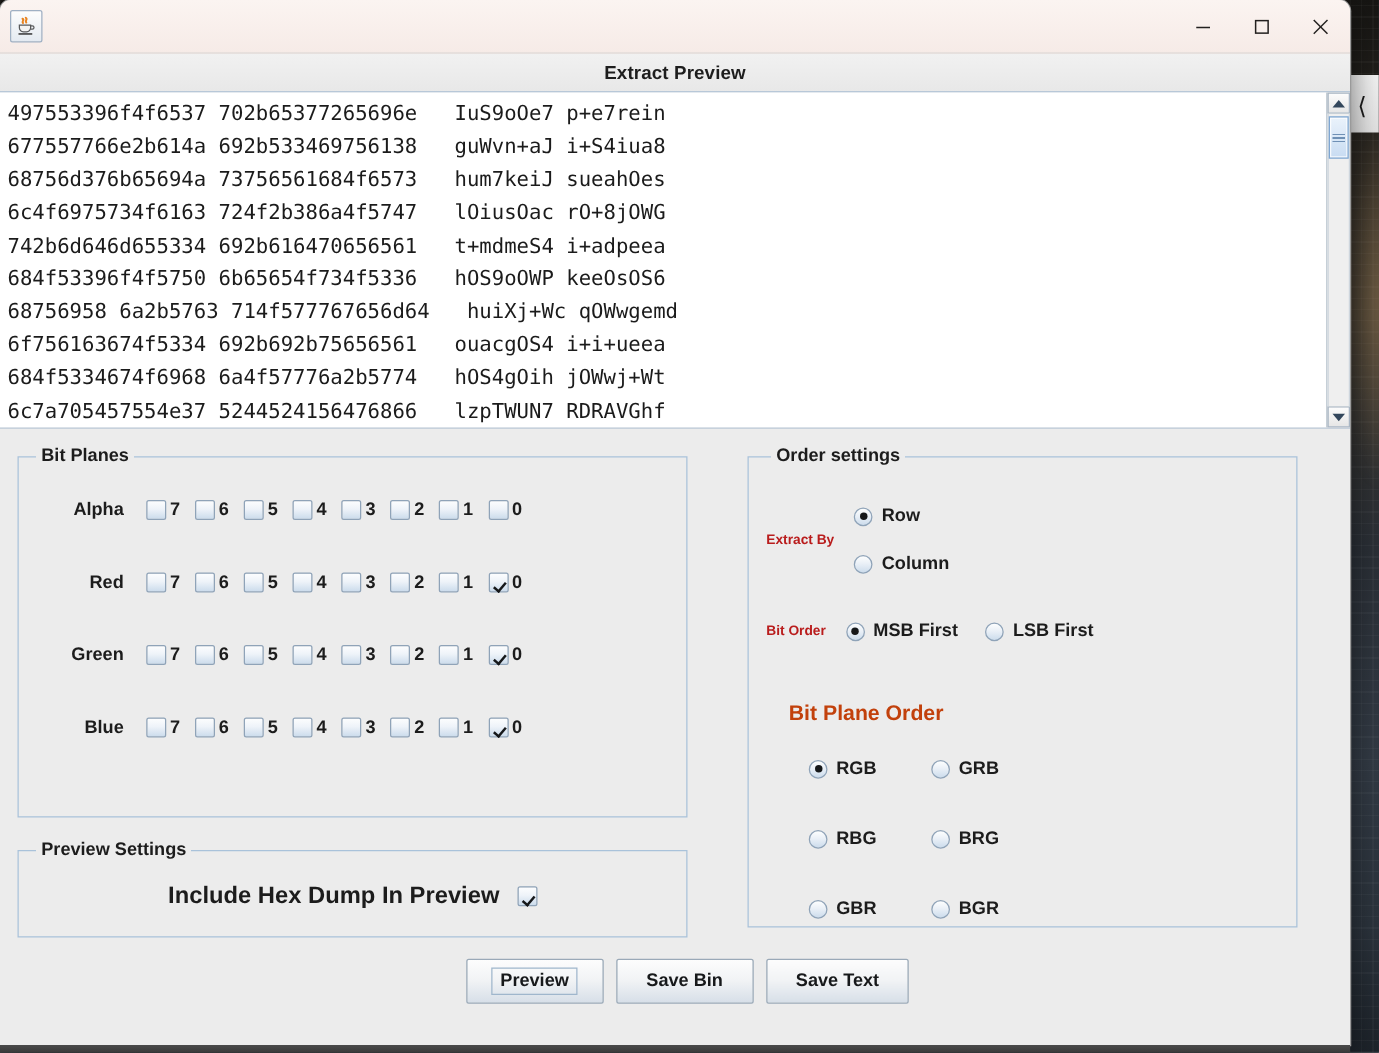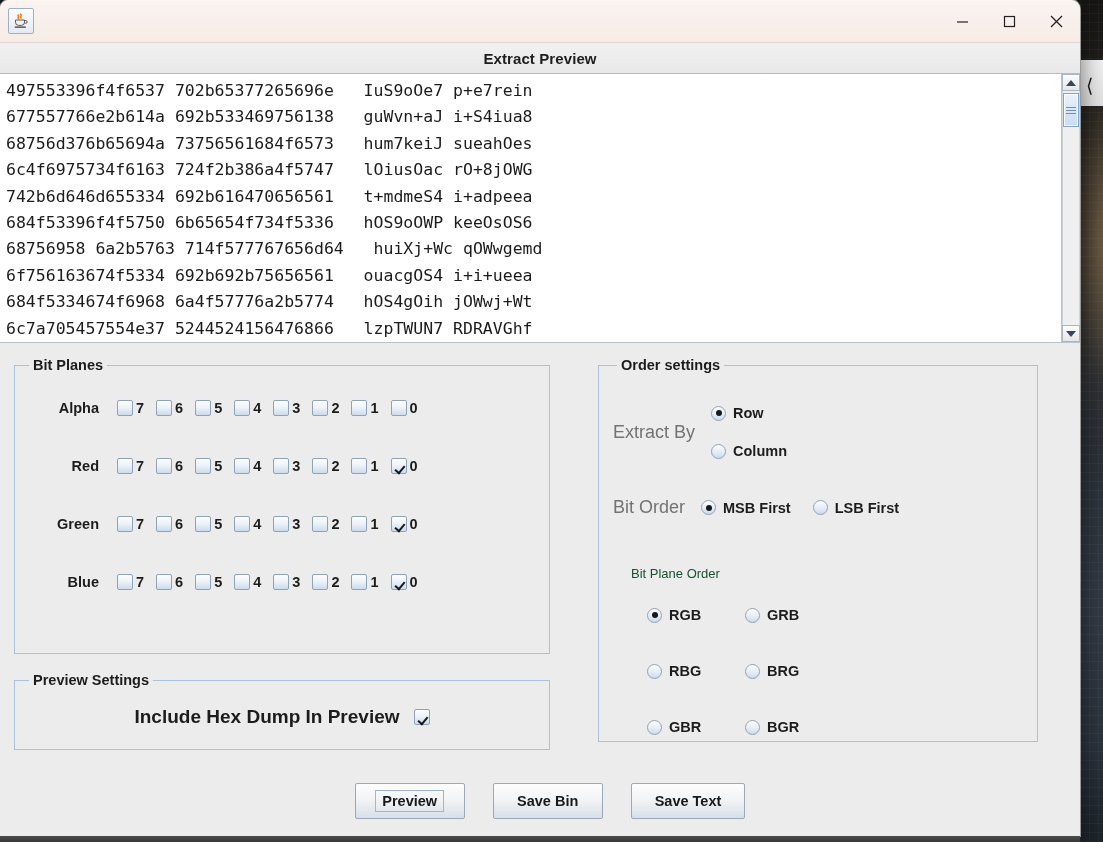--- a/index.html
+++ b/index.html
@@ -188,41 +188,41 @@
   #previewsettings { height: 70px; margin-top: 18px; padding: 6px 10px 0 10px; }
   #previewsettings .row {
     display:flex; align-items:center; justify-content:center; gap:14px;
     height: 46px;
   }
   #previewsettings .lbl { font-size:19px; font-weight:bold; color:#1c1c1c; }
 
   
   #ordersettings { height: 377px; padding: 6px 14px 0 14px; }
   .os-row { display:flex; align-items:center; gap: 16px; }
-  .os-label { font-size:18px; font-weight:normal; color:#737373; }
+  .os-label { font-size:11px; font-weight:bold; color:#b91c1c; }
   .radio-item { display:flex; align-items:center; gap: 7px; }
   .radio-item .rl { font-size:14.5px; font-weight:bold; color:#1c1c1c; }
   .rb {
     width: 15px; height: 15px; box-sizing:border-box;
     border: 1px solid #8fa3b8;
     border-radius: 50%;
     background: linear-gradient(180deg,#fdfefe 0%,#eaf0f7 45%,#ccdcec 100%);
     display:flex; align-items:center; justify-content:center;
   }
   .rb.checked::after {
     content:""; width:6px; height:6px; border-radius:50%; background:#16181a;
   }
-  #bpo-title { font-size:13px; font-weight:normal; color:#14532d; }
+  #bpo-title { font-size:17px; font-weight:bold; color:#c2410c; }
   .bpo-grid { display:grid; grid-template-columns: 98px 98px; row-gap: 40px; }
 
   
   #buttonbar {
-    position:absolute; left:0; right:0; bottom: 0;
+    position:absolute; left:0; right:0; bottom: 16px;
     height: 72px;
-    display:flex; align-items:center; justify-content:center; gap: 28px; margin-left: 20px;
+    display:flex; align-items:center; justify-content:center; gap: 10px; margin-left: 20px;
   }
   .btn {
     height: 36px;
     min-width: 110px;
     padding: 0 16px;
     box-sizing:border-box;
     border: 1px solid #9aa9b8;
     border-radius: 2px;
     background: linear-gradient(180deg,#fdfdfd 0%, #f1f3f5 48%, #d7dfe8 100%);
     font-size: 14.5px; font-weight: bold; color: #17191b;

